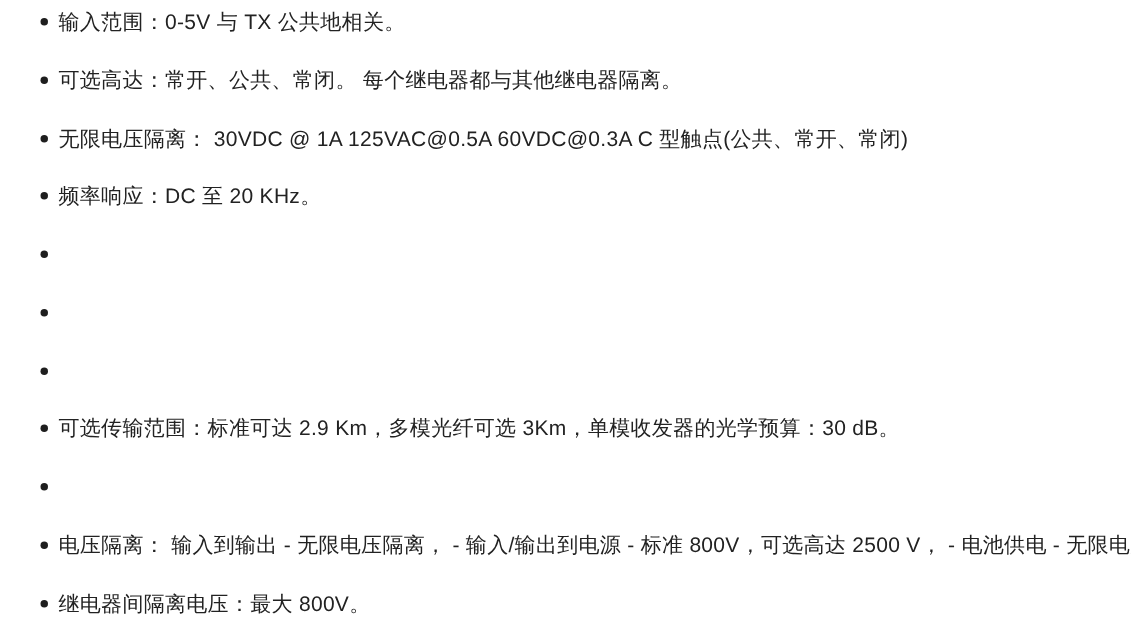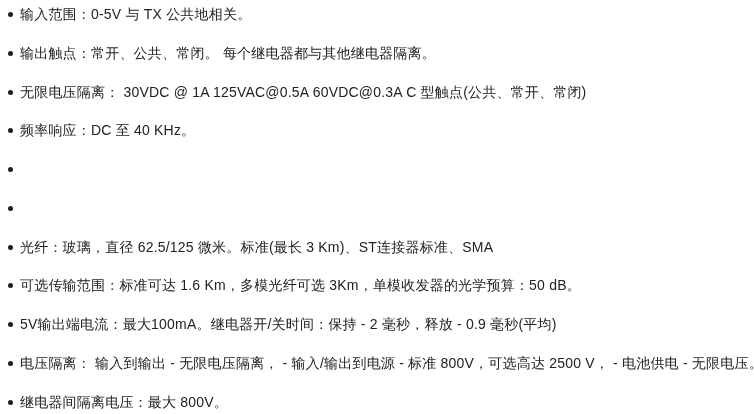--- a/index.html
+++ b/index.html
@@ -13,20 +13,21 @@
     .spec-list {
       list-style: none;
       padding-top: 4px;
     }
     .spec-item {
       height: 38.75px;
       display: flex;
       align-items: flex-start;
       padding-left: 8px;
       white-space: nowrap;
+      margin-left: 19px;
     }
     .bullet {
       flex: 0 0 auto;
       width: 5px;
       height: 5px;
       border-radius: 50%;
       background: #1e1e1e;
       margin-top: 8px;
       margin-right: 7px;
     }
@@ -40,47 +41,45 @@
 </head>
 <body>
 
 <ul class="spec-list">
   <li class="spec-item">
     <span class="bullet"></span>
     <span class="spec-text">输入范围：0-5V 与 TX 公共地相关。</span>
   </li>
   <li class="spec-item">
     <span class="bullet"></span>
-    <span class="spec-text">输出触点：常开、公共、常闭。 每个继电器都与其他继电器隔离。</span>
+    <span class="spec-text">可选高达：常开、公共、常闭。 每个继电器都与其他继电器隔离。</span>
   </li>
   <li class="spec-item">
     <span class="bullet"></span>
     <span class="spec-text">无限电压隔离： 30VDC @ 1A 125VAC@0.5A 60VDC@0.3A C 型触点(公共、常开、常闭)</span>
   </li>
   <li class="spec-item">
     <span class="bullet"></span>
-    <span class="spec-text">频率响应：DC 至 40 KHz。</span>
+    <span class="spec-text">频率响应：DC 至 20 KHz。</span>
   </li>
   <li class="spec-item">
     <span class="bullet"></span>
   </li>
   <li class="spec-item">
     <span class="bullet"></span>
   </li>
   <li class="spec-item">
     <span class="bullet"></span>
-    <span class="spec-text">光纤：玻璃，直径 62.5/125 微米。标准(最长 3 Km)、ST连接器标准、SMA</span>
   </li>
   <li class="spec-item">
     <span class="bullet"></span>
-    <span class="spec-text">可选传输范围：标准可达 1.6 Km，多模光纤可选 3Km，单模收发器的光学预算：50 dB。</span>
+    <span class="spec-text">可选传输范围：标准可达 2.9 Km，多模光纤可选 3Km，单模收发器的光学预算：30 dB。</span>
   </li>
   <li class="spec-item">
     <span class="bullet"></span>
-    <span class="spec-text">5V输出端电流：最大100mA。继电器开/关时间：保持 - 2 毫秒，释放 - 0.9 毫秒(平均)</span>
   </li>
   <li class="spec-item">
     <span class="bullet"></span>
     <span class="spec-text">电压隔离： 输入到输出 - 无限电压隔离， - 输入/输出到电源 - 标准 800V，可选高达 2500 V， - 电池供电 - 无限电压。</span>
   </li>
   <li class="spec-item">
     <span class="bullet"></span>
     <span class="spec-text">继电器间隔离电压：最大 800V。</span>
   </li>
 </ul>

